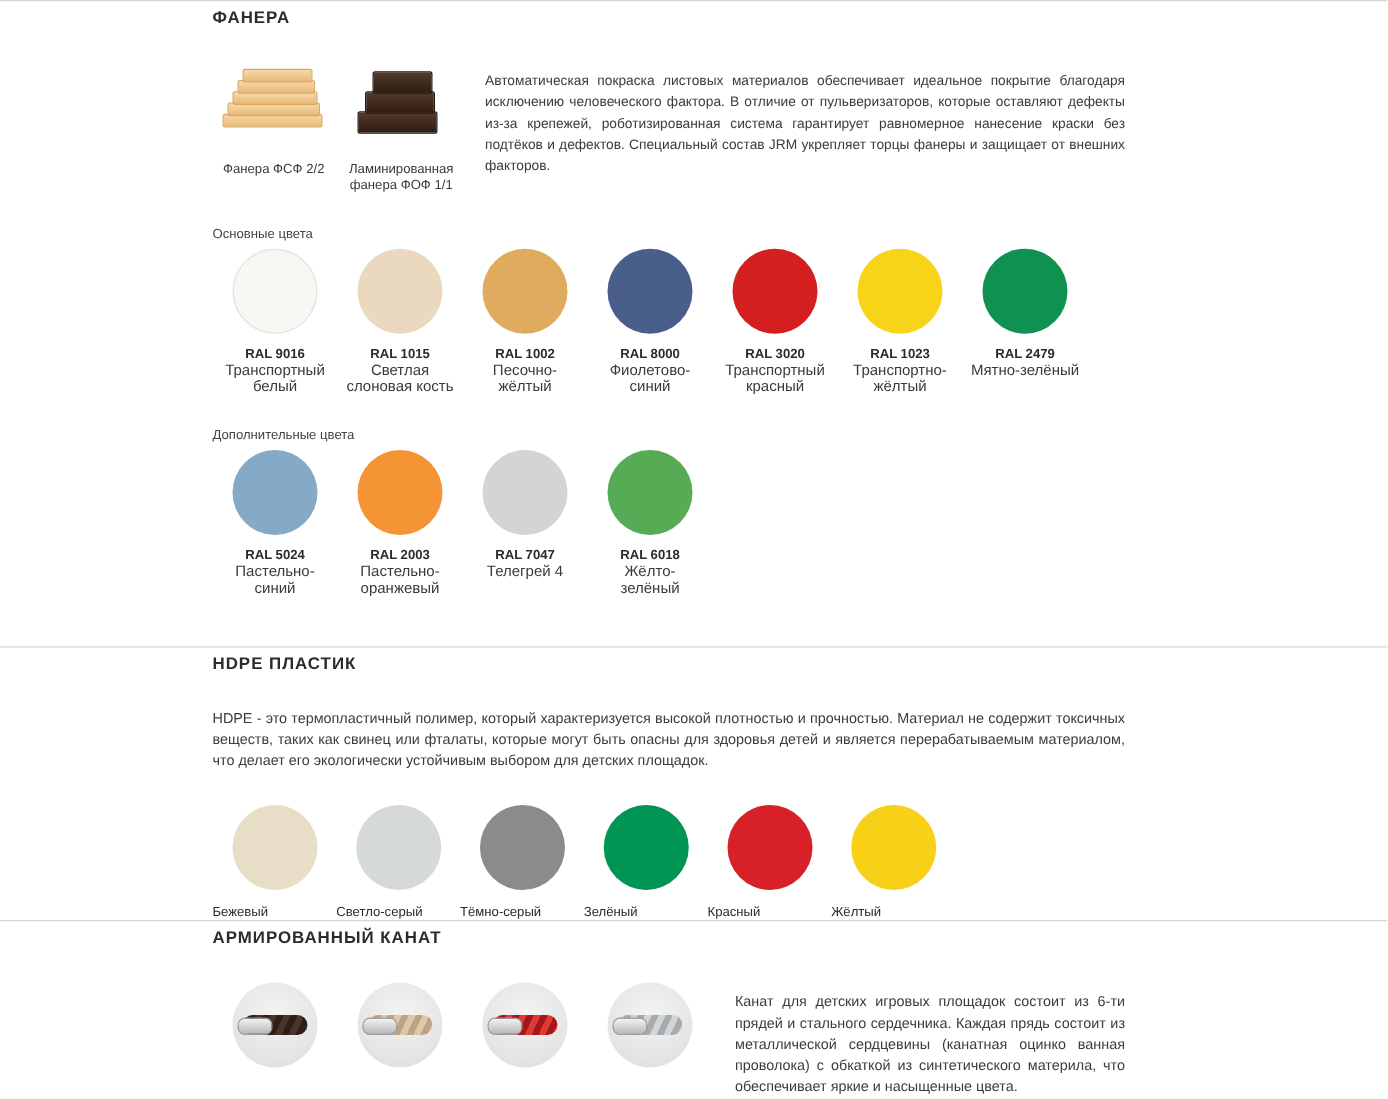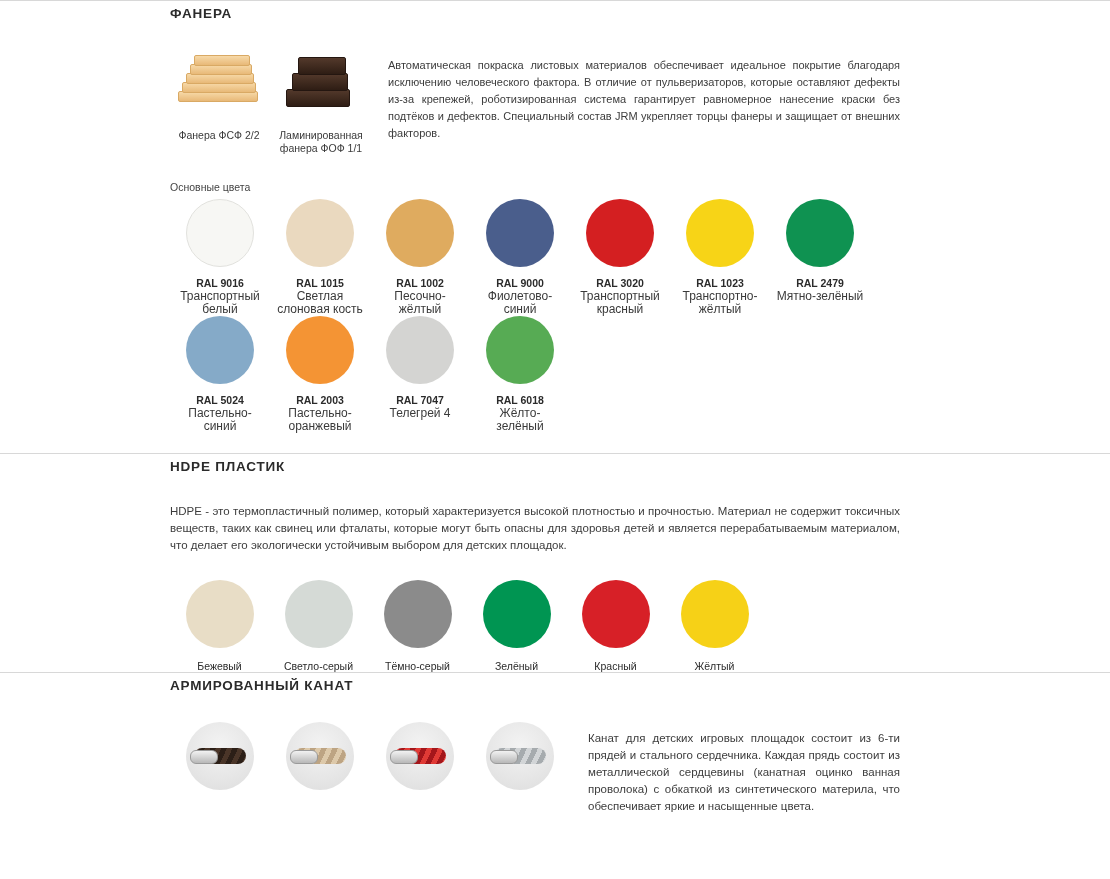--- a/index.html
+++ b/index.html
@@ -163,21 +163,21 @@
     margin-top: 16px;
     width: 730px;
   }
   .hdpe-row {
     display: flex;
     margin-top: 26px;
   }
   .hdpe-swatch {
     width: 99px;
     flex: 0 0 99px;
-    text-align: center;
+    text-align: left;
   }
   .hdpe-swatch .dot {
     width: 68px;
     height: 68px;
     border-radius: 50%;
     margin: 0 auto;
   }
   .hdpe-swatch .name {
     font-size: 10.5px;
     color: #2b2b2b;
@@ -295,21 +295,21 @@
 слоновая кость</div>
       </div>
       <div class="swatch">
         <div class="dot" style="background:#dfab5f;"></div>
         <div class="code">RAL 1002</div>
         <div class="name">Песочно-
 жёлтый</div>
       </div>
       <div class="swatch">
         <div class="dot" style="background:#4a5e8c;"></div>
-        <div class="code">RAL 9000</div>
+        <div class="code">RAL 8000</div>
         <div class="name">Фиолетово-
 синий</div>
       </div>
       <div class="swatch">
         <div class="dot" style="background:#d41f21;"></div>
         <div class="code">RAL 3020</div>
         <div class="name">Транспортный
 красный</div>
       </div>
       <div class="swatch">
@@ -318,20 +318,21 @@
         <div class="name">Транспортно-
 жёлтый</div>
       </div>
       <div class="swatch">
         <div class="dot" style="background:#0f9251;"></div>
         <div class="code">RAL 2479</div>
         <div class="name">Мятно-зелёный</div>
       </div>
     </div>
 
+    <div class="group-label">Дополнительные цвета</div>
     <div class="swatch-row">
       <div class="swatch">
         <div class="dot" style="background:#85aac8;"></div>
         <div class="code">RAL 5024</div>
         <div class="name">Пастельно-
 синий</div>
       </div>
       <div class="swatch">
         <div class="dot" style="background:#f49434;"></div>
         <div class="code">RAL 2003</div>
@@ -344,21 +345,21 @@
         <div class="name">Телегрей 4</div>
       </div>
       <div class="swatch">
         <div class="dot" style="background:#57ab54;"></div>
         <div class="code">RAL 6018</div>
         <div class="name">Жёлто-
 зелёный</div>
       </div>
     </div>
 
-    <div class="section-head" style="margin-top:20px;">
+    <div class="section-head" style="margin-top:40px;">
       <div class="rule"></div>
       <div class="section-title">HDPE ПЛАСТИК</div>
     </div>
     <div style="position:relative;height:1px;margin-top:10px;">
       <div class="rule" style="top:0;"></div>
     </div>
 
     <div class="hdpe-text">HDPE - это термопластичный полимер, который характеризуется высокой плотностью и прочностью. Материал не содержит токсичных веществ, таких как свинец или фталаты, которые могут быть опасны для здоровья детей и является перерабатываемым материалом, что делает его экологически устойчивым выбором для детских площадок.</div>
 
     <div class="hdpe-row">

